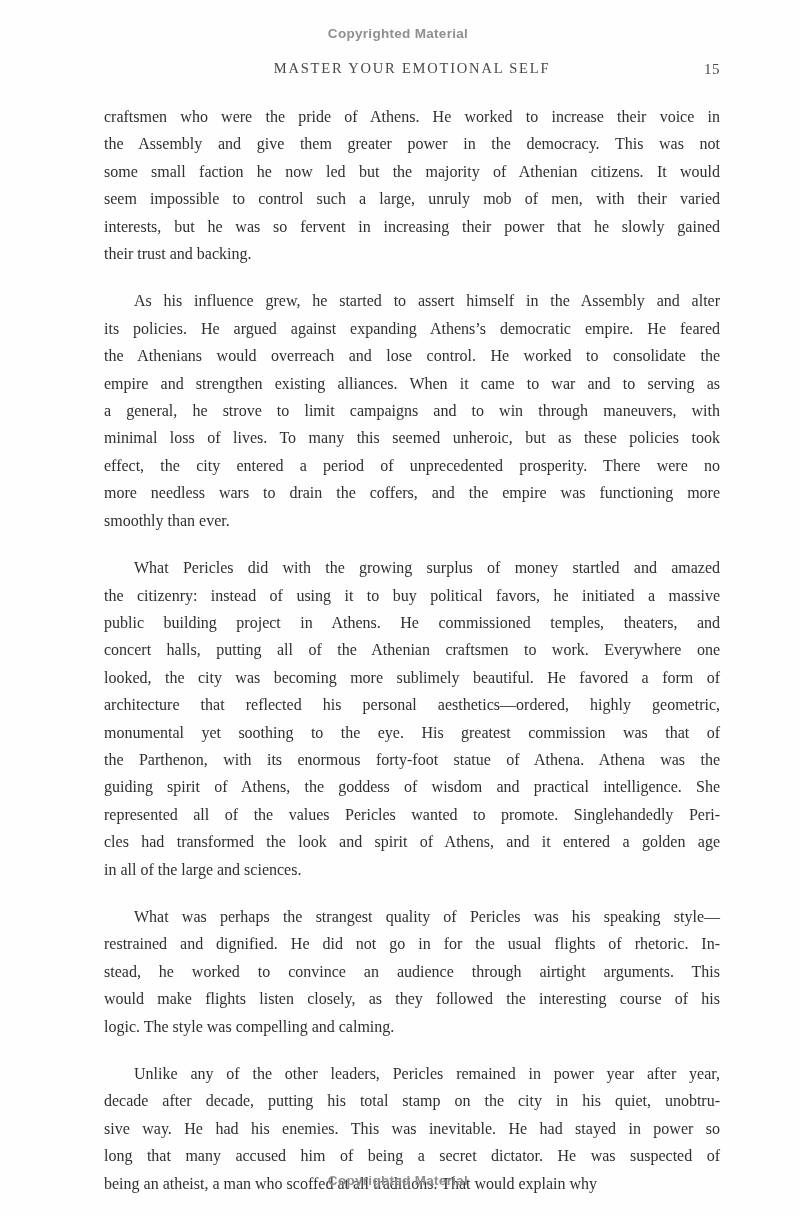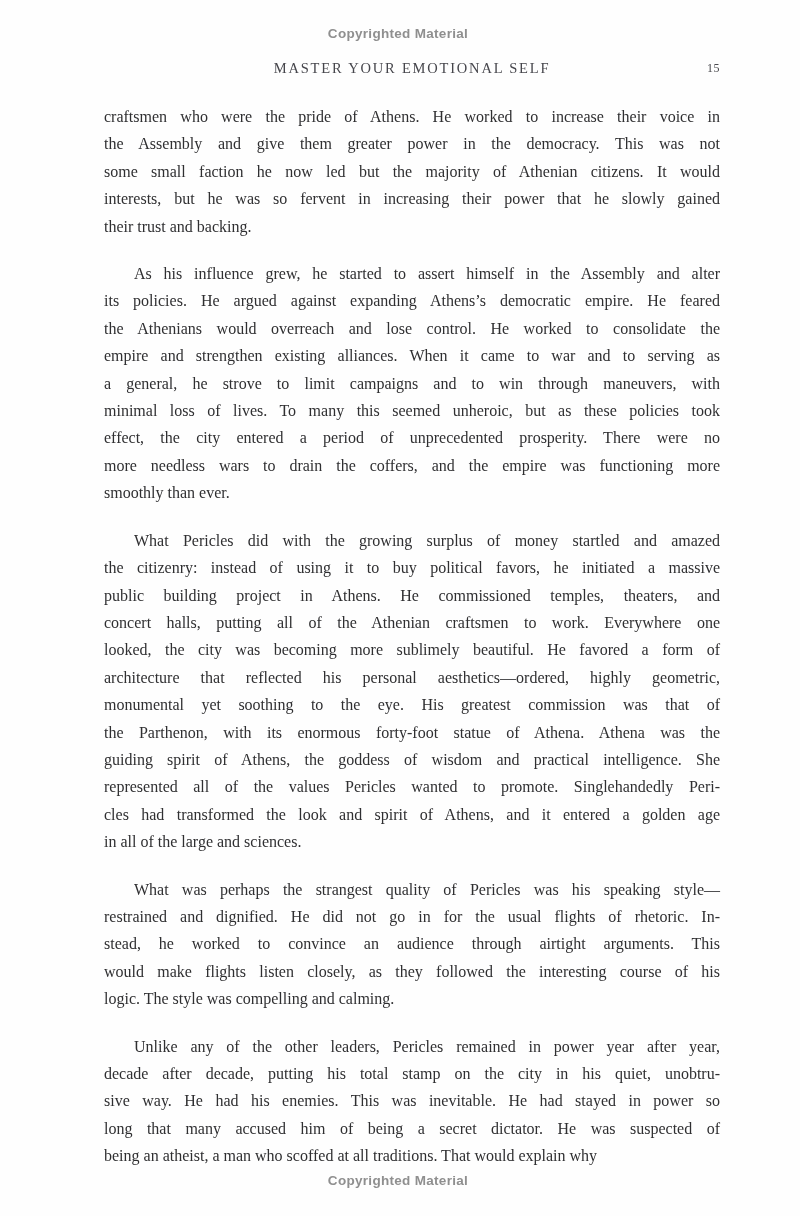--- a/index.html
+++ b/index.html
@@ -40,21 +40,21 @@
     font-size: 14.5px;
     letter-spacing: 1.8px;
     color: #46464c;
     height: 20px;
   }
   .running-head .pagenum {
     position: absolute;
     right: 0;
     top: 1px;
     letter-spacing: 0.5px;
-    font-size: 12px;
+    font-size: 15px;
     color: #4a4a4e;
   }
   .body-text {
     margin-top: 23px;
     font-size: 16px;
     line-height: 27.4px;
     color: #2f2f31;
   }
   .para { margin: 0; }
   .para .line {
@@ -78,20 +78,21 @@
   <div class="running-head">
     <span class="title">MASTER YOUR EMOTIONAL SELF</span>
     <span class="pagenum">15</span>
   </div>
 
   <div class="body-text">
       <div class="para">
         <div class="line">craftsmen who were the pride of Athens. He worked to increase their voice in</div>
         <div class="line">the Assembly and give them greater power in the democracy. This was not</div>
         <div class="line">some small faction he now led but the majority of Athenian citizens. It would</div>
+        <div class="line">seem impossible to control such a large, unruly mob of men, with their varied</div>
         <div class="line">interests, but he was so fervent in increasing their power that he slowly gained</div>
         <div class="line last">their trust and backing.</div>
       </div>
       <div class="para indent">
         <div class="line">As his influence grew, he started to assert himself in the Assembly and alter</div>
         <div class="line">its policies. He argued against expanding Athens’s democratic empire. He feared</div>
         <div class="line">the Athenians would overreach and lose control. He worked to consolidate the</div>
         <div class="line">empire and strengthen existing alliances. When it came to war and to serving as</div>
         <div class="line">a general, he strove to limit campaigns and to win through maneuvers, with</div>
         <div class="line">minimal loss of lives. To many this seemed unheroic, but as these policies took</div>

